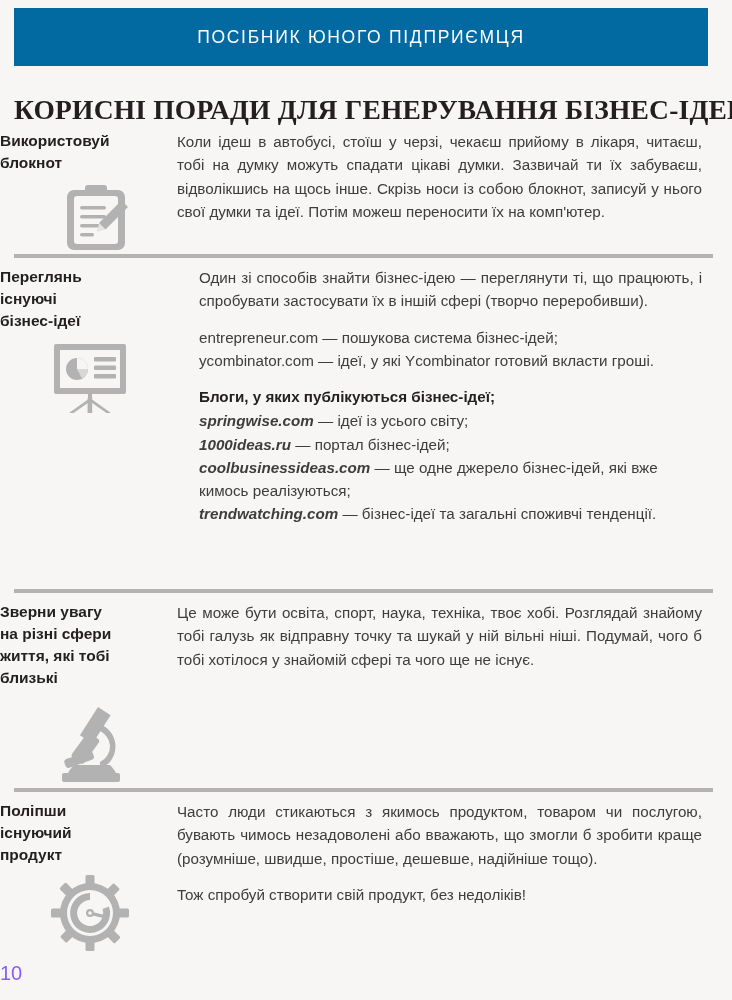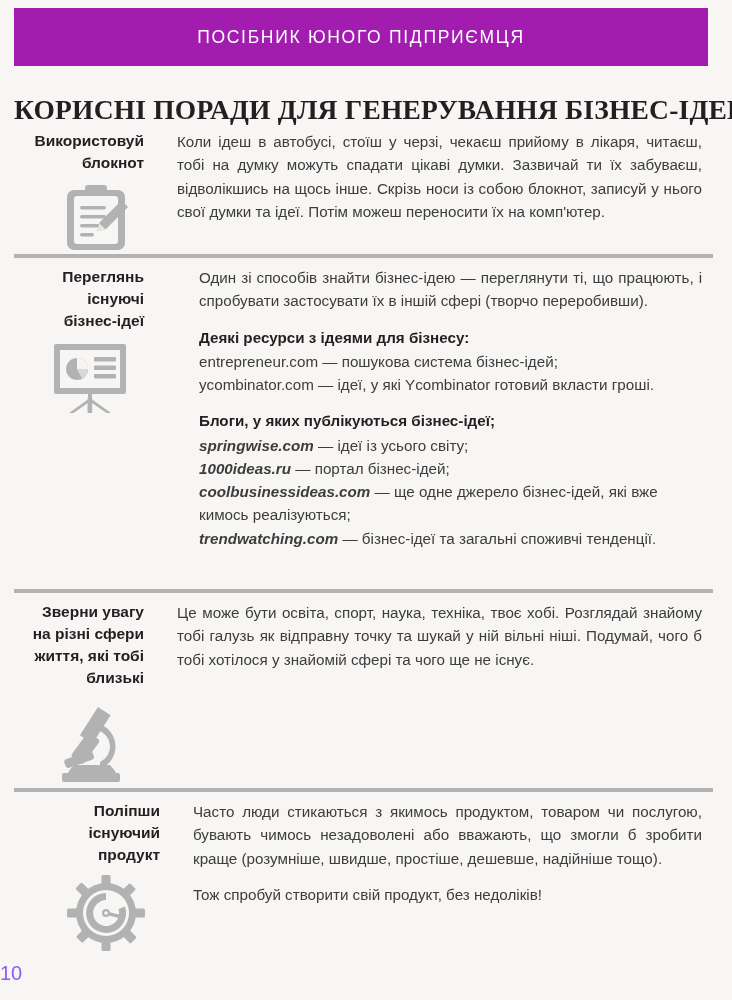--- a/index.html
+++ b/index.html
@@ -22,21 +22,21 @@
     box-sizing: border-box;
   }
 
   
   .banner {
     position: absolute;
     left: 14px;
     top: 8px;
     width: 694px;
     height: 58px;
-    background: #a21caf;
+    background: #0369a1;
     display: flex;
     align-items: center;
     justify-content: center;
   }
   .banner-text {
     color: #ffffff;
     font-size: 17.5px;
     letter-spacing: 1.7px;
     font-weight: 400;
     text-transform: uppercase;
@@ -75,21 +75,21 @@
     display: flex;
     align-items: flex-start;
     position: relative;
   }
   .label-col {
     width: 160px;
     flex: 0 0 160px;
     box-sizing: border-box;
     padding-right: 16px;
     padding-top: 8px;
-    text-align: right;
+    text-align: left;
   }
   .label-text {
     font-family: "Liberation Sans", sans-serif;
     font-weight: bold;
     font-size: 15.5px;
     line-height: 1.42;
     color: #231f20;
   }
   .icon-wrap {
     margin-top: 8px;
@@ -131,21 +131,21 @@
     color: #3d3d3d;
   }
   .res-list li .site { font-style: normal; }
   .res-list.italic li .site { font-style: italic; font-weight: bold; }
   .res-list.italic li { text-align: left; }
 
   
   .sec-1 { min-height: 128px; }
   .sec-2 { min-height: 331px; gap: 22px; }
   .sec-3 { min-height: 195px; }
-  .sec-4 { min-height: 145px; padding-left: 16px; }
+  .sec-4 { min-height: 145px; }
 
   
   .folio {
     position: absolute;
     left: 0;
     top: 962px;
     width: 609px;
     text-align: left;
     font-family: "Liberation Sans", sans-serif;
     font-size: 20px;
@@ -215,21 +215,20 @@
               <path d="M40 58 L19 73 L23.5 73 L40 61.5 L56.5 73 L61 73 Z"></path>
               <rect x="37.6" y="58" width="4.6" height="15"></rect>
             </g>
           </svg>
         </div>
       </div>
       <div class="body-col">
         <p class="para">Один зі способів знайти бізнес-ідею — переглянути ті, що працюють, і спробувати застосувати їх в іншій сфері (творчо переробивши).</p>
 
         <div>
-          <div class="sub-head">Деякі ресурси з ідеями для бізнесу:</div>
           <ul class="res-list">
             <li><span class="site">entrepreneur.com</span><span> — пошукова система бізнес-ідей;</span></li>
             <li><span class="site">ycombinator.com</span><span> — ідеї, у які Ycombinator готовий вкласти гроші.</span></li>
           </ul>
         </div>
 
         <div>
           <div class="sub-head">Блоги, у яких публікуються бізнес-ідеї;</div>
           <ul class="res-list italic">
             <li><span class="site">springwise.com</span><span> — ідеї із усього світу;</span></li>

